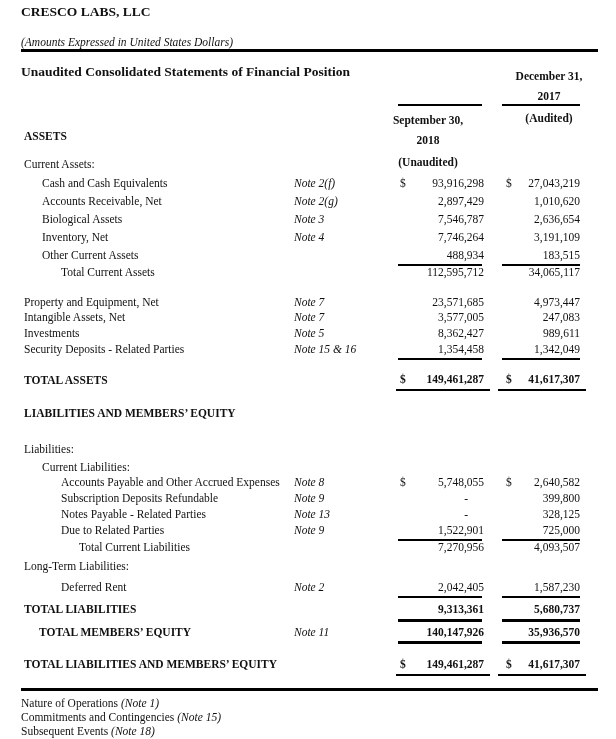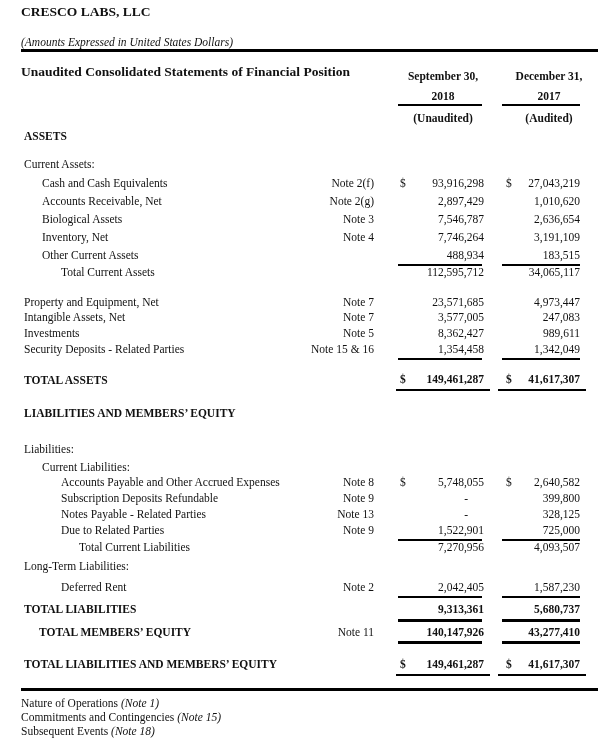--- a/index.html
+++ b/index.html
@@ -9,27 +9,27 @@
     font-size: 11.5px;
   }
   .abs { position: absolute; white-space: nowrap; }
   .company { left: 21px; top: 4px; font-weight: bold; font-size: 13.5px; }
   .stmt { left: 21px; top: 20px; font-weight: bold; font-size: 13.5px; margin-top: 44px; }
   .amounts { left: 21px; top: 36px; font-style: italic; font-size: 11.5px; }
   .topbar { left: 21px; top: 49px; width: 577px; height: 3px; background: #000; }
   .botbar { left: 21px; top: 688px; width: 577px; height: 3px; background: #000; }
 
   .colhead { font-weight: bold; text-align: center; width: 78px; font-size: 11.5px; }
-  .c1 { left: 404px; }
+  .c1 { left: 389px; margin-top: 44px; }
   .c2 { left: 510px; }
   .hline { position: absolute; height: 1.5px; background: #000; }
 
   .section { font-weight: bold; font-size: 11.5px; }
   .lbl { font-size: 11.5px; }
-  .note { text-align: right; width: 80px; left: 294px; }
+  .note { font-style: italic; text-align: left; width: 80px; left: 294px; }
   .dollar { width: 10px; text-align: left; }
   .num { text-align: right; width: 100px; }
   .n1 { left: 384px; }
   .n2 { left: 480px; }
   .bold { font-weight: bold; }
   .d1 { left: 400px; }
   .d2 { left: 506px; }
   .u1 { left: 398px; width: 84px; }
   .u2 { left: 502px; width: 78px; }
   .thick { height: 2.5px; }
@@ -166,21 +166,21 @@
 
 <div class="abs section" style="left:24px;top:603px">TOTAL LIABILITIES</div>
 <div class="abs num n1 bold" style="top:603px">9,313,361</div>
 <div class="abs num n2 bold" style="top:603px">5,680,737</div>
 <div class="hline u1 thick" style="top:619px"></div>
 <div class="hline u2 thick" style="top:619px"></div>
 
 <div class="abs section" style="left:39px;top:626px">TOTAL MEMBERS’ EQUITY</div>
 <div class="abs note" style="top:626px">Note 11</div>
 <div class="abs num n1 bold" style="top:626px">140,147,926</div>
-<div class="abs num n2 bold" style="top:626px">43,277,410</div>
+<div class="abs num n2 bold" style="top:626px">35,936,570</div>
 <div class="hline u1 thick" style="top:641px"></div>
 <div class="hline u2 thick" style="top:641px"></div>
 
 <div class="abs section" style="left:24px;top:658px">TOTAL LIABILITIES AND MEMBERS’ EQUITY</div>
 <div class="abs dollar d1 bold" style="top:658px">$</div>
 <div class="abs num n1 bold" style="top:658px">149,461,287</div>
 <div class="abs dollar d2 bold" style="top:658px">$</div>
 <div class="abs num n2 bold" style="top:658px">41,617,307</div>
 <div class="hline" style="left:396px;top:674px;width:94px"></div>
 <div class="hline" style="left:498px;top:674px;width:88px"></div>

